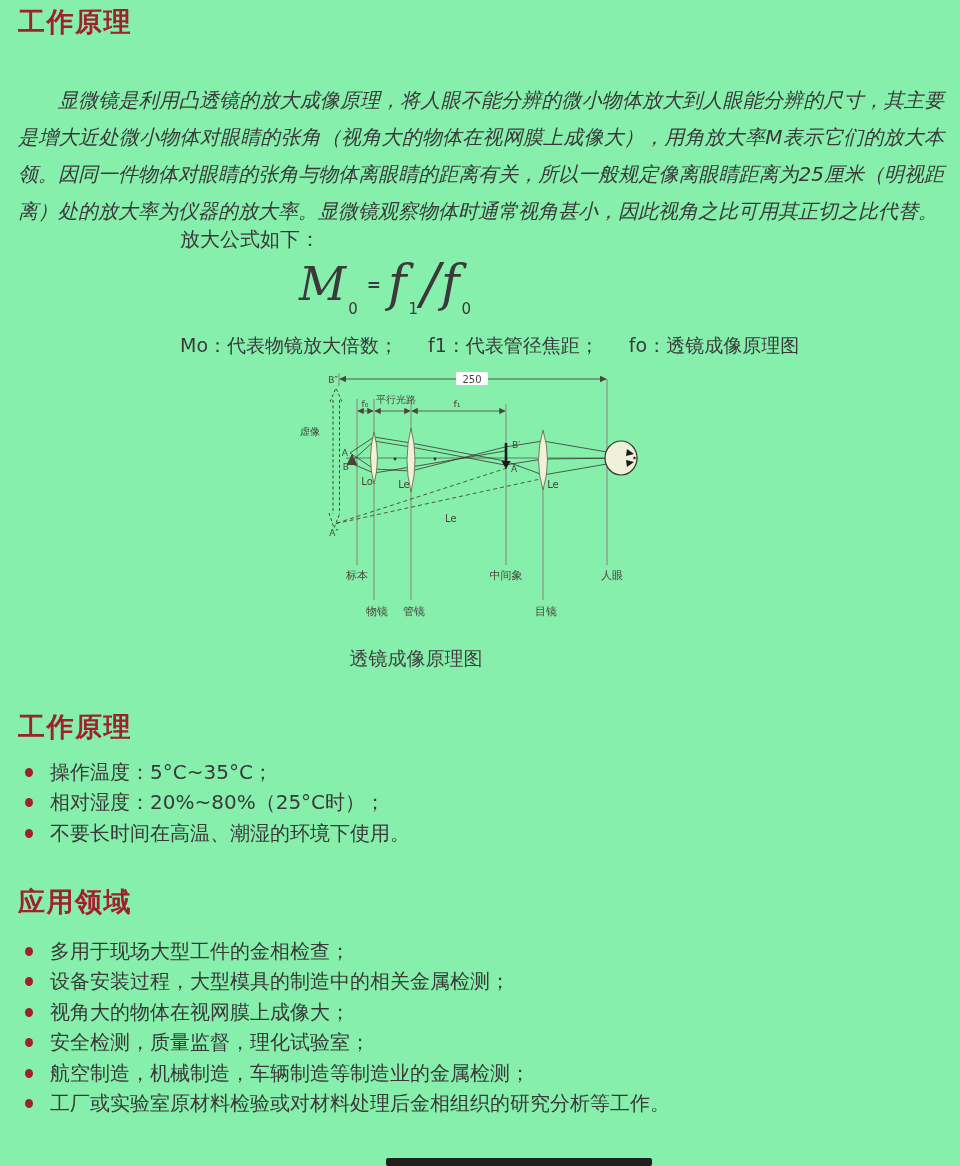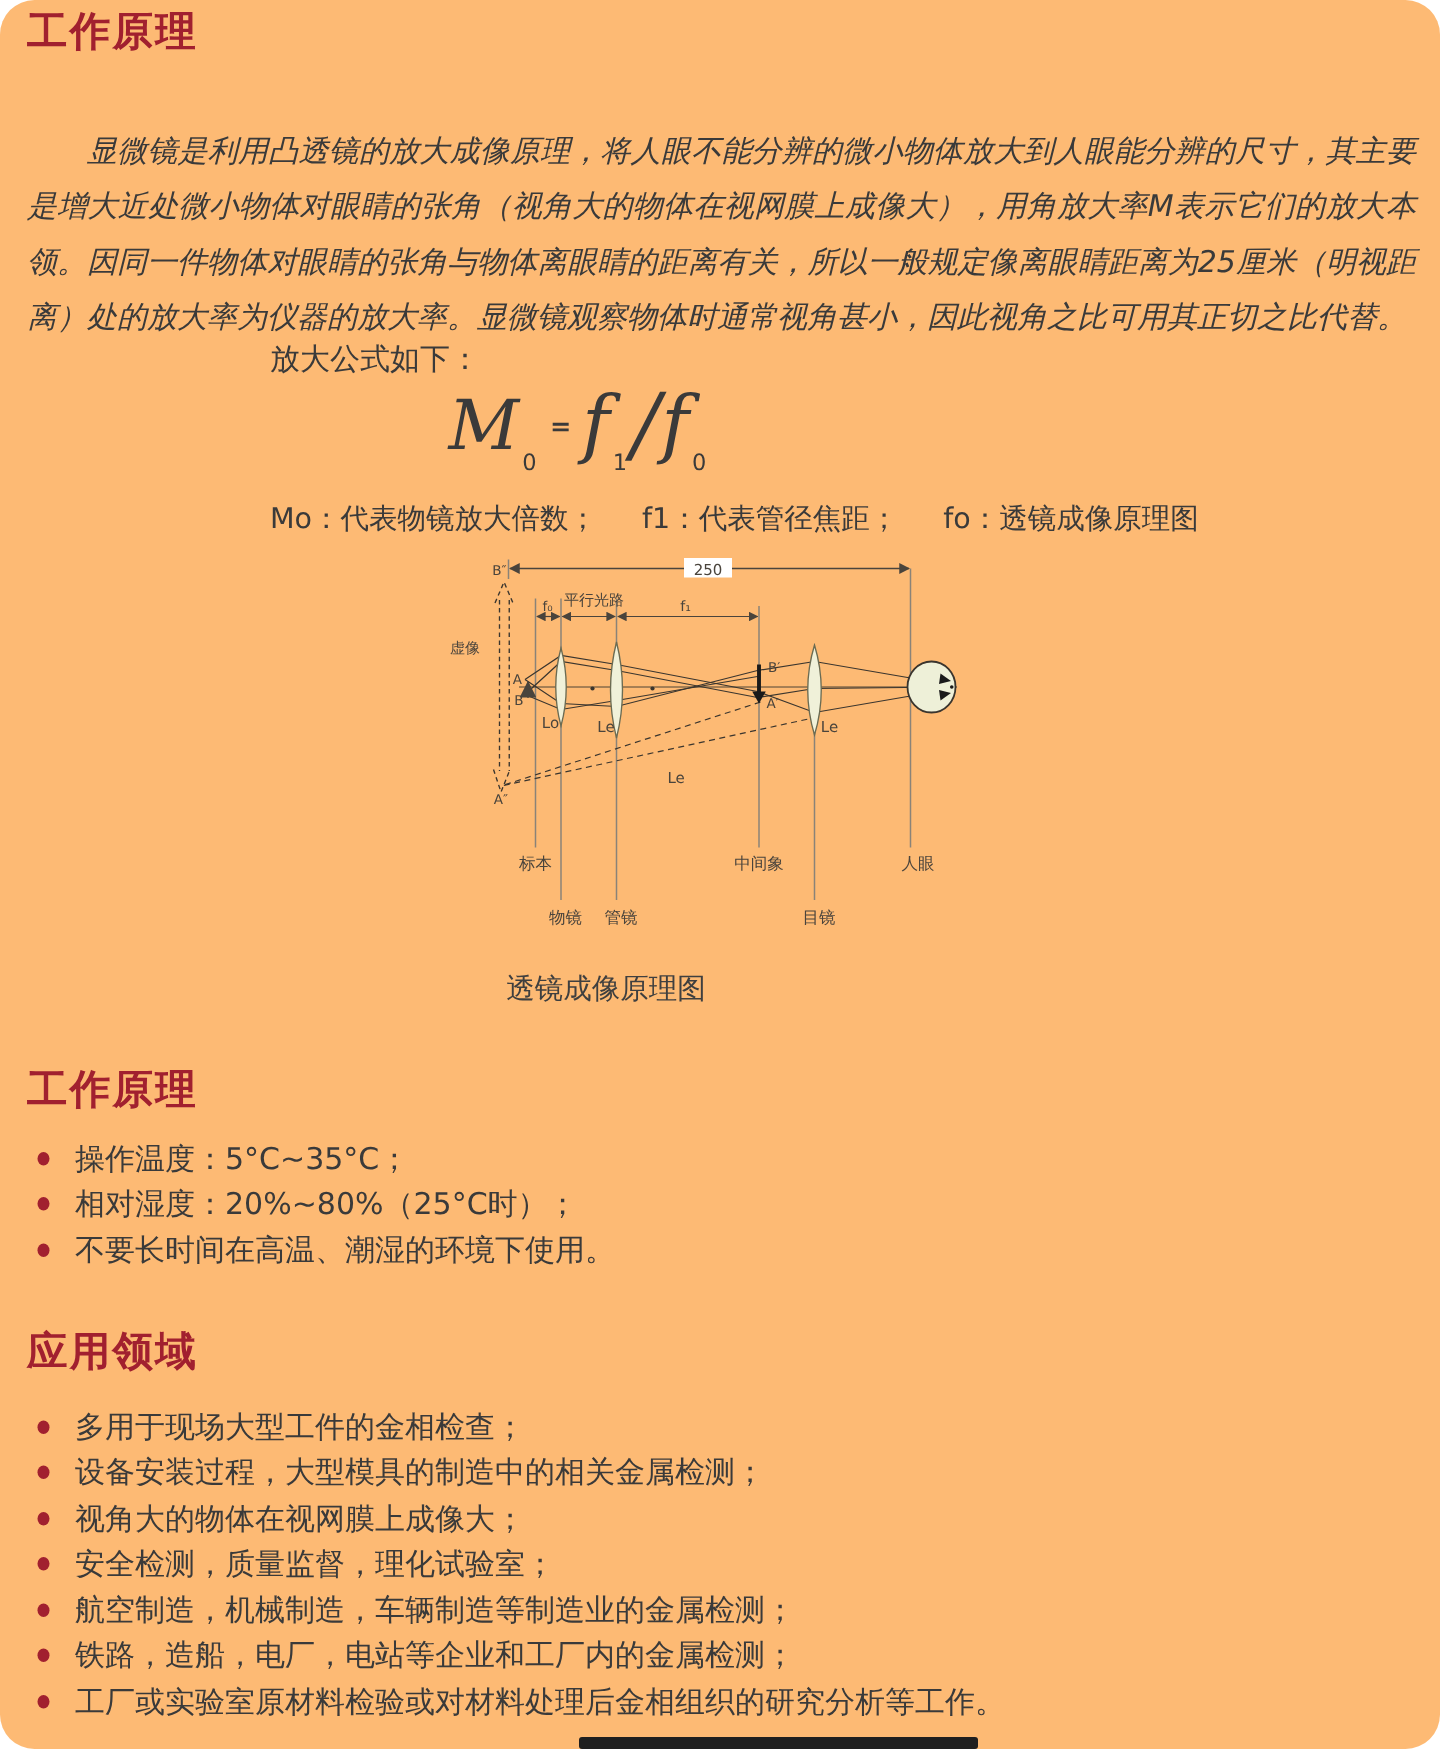--- a/index.html
+++ b/index.html
@@ -1,18 +1,18 @@
 <!DOCTYPE html>
 <html><head>
 <meta charset="utf-8">
 <style>
   html,body{margin:0;padding:0;background:#ffffff;}
   .page{
-    position:relative;width:960px;height:1166px;background:#fdba74;overflow:hidden;
-    font-family:"DejaVu Sans","Liberation Sans",sans-serif;color:#3a3a3a;border-radius:23px;
+    position:relative;width:960px;height:1166px;background:#86efac;overflow:hidden;
+    font-family:"DejaVu Sans","Liberation Sans",sans-serif;color:#3a3a3a;
   }
   .red-heading{
     position:absolute;left:18px;font-size:27px;font-weight:bold;color:#A1202F;
     letter-spacing:1.5px;line-height:32px;
   }
   .body-para{
     position:absolute;left:18px;right:16px;top:82px;
     font-size:20px;line-height:37px;text-align:justify;text-indent:2em;color:#3a3a3a;font-style:italic;
   }
   .formula-intro{position:absolute;left:180px;top:226px;font-size:20px;color:#3a3a3a;text-align:center;}
@@ -22,21 +22,21 @@
   .fm-sub{display:inline-block;font-size:15px;position:relative;top:14px;margin:0 2px;}
   .fm-eq{display:inline-block;font-size:17px;font-weight:bold;position:relative;top:-9px;margin:0 7px;}
   .fm-slash{font-family:"DejaVu Serif","Liberation Serif",serif;font-style:italic;font-size:56px;position:relative;top:3px;margin:0 1px;}
   .legend-row{position:absolute;left:180px;top:333px;font-size:19px;color:#3a3a3a;white-space:nowrap;}
   .legend-item{margin-right:30px;}
   .diagram-svg{position:absolute;left:0;top:366px;}
   .dg-t{font-family:"DejaVu Sans","Liberation Sans",sans-serif;fill:#4a443c;font-size:10px;}
   .dg-t.mid{text-anchor:middle;}
   .dg-t.end{text-anchor:end;}
   .dg-big{font-size:11px;fill:#4a443c;}
-  .caption{position:absolute;left:0;top:646px;width:808px;text-align:center;font-size:19px;color:#3f3f3f;}
+  .caption{position:absolute;left:12px;top:646px;width:808px;text-align:center;font-size:19px;color:#3f3f3f;}
   .blist{position:absolute;left:18px;margin:0;padding:0;list-style:none;font-size:20px;color:#3a3a3a;}
   .blist li{display:flex;align-items:center;height:30.5px;}
   .dot{flex:0 0 auto;width:8px;height:9px;border-radius:50%;background:#A1202F;margin:0 17px 0 7px;}
   .bottom-bar{position:absolute;left:386px;top:1158px;width:266px;height:8px;background:#1f1f1f;border-radius:2px;}
 </style>
 </head>
 <body>
 
 <div class="page">
 
@@ -182,23 +182,19 @@
     <li>
         <span class="dot"></span>
         <span>安全检测，质量监督，理化试验室；</span>
       </li>
     <li>
         <span class="dot"></span>
         <span>航空制造，机械制造，车辆制造等制造业的金属检测；</span>
       </li>
     <li>
         <span class="dot"></span>
-        <span>铁路，造船，电厂，电站等企业和工厂内的金属检测；</span>
-      </li>
-    <li>
-        <span class="dot"></span>
         <span>工厂或实验室原材料检验或对材料处理后金相组织的研究分析等工作。</span>
       </li>
   </ul>
 
   <div class="bottom-bar"></div>
 
 </div>
 
 </body></html>

